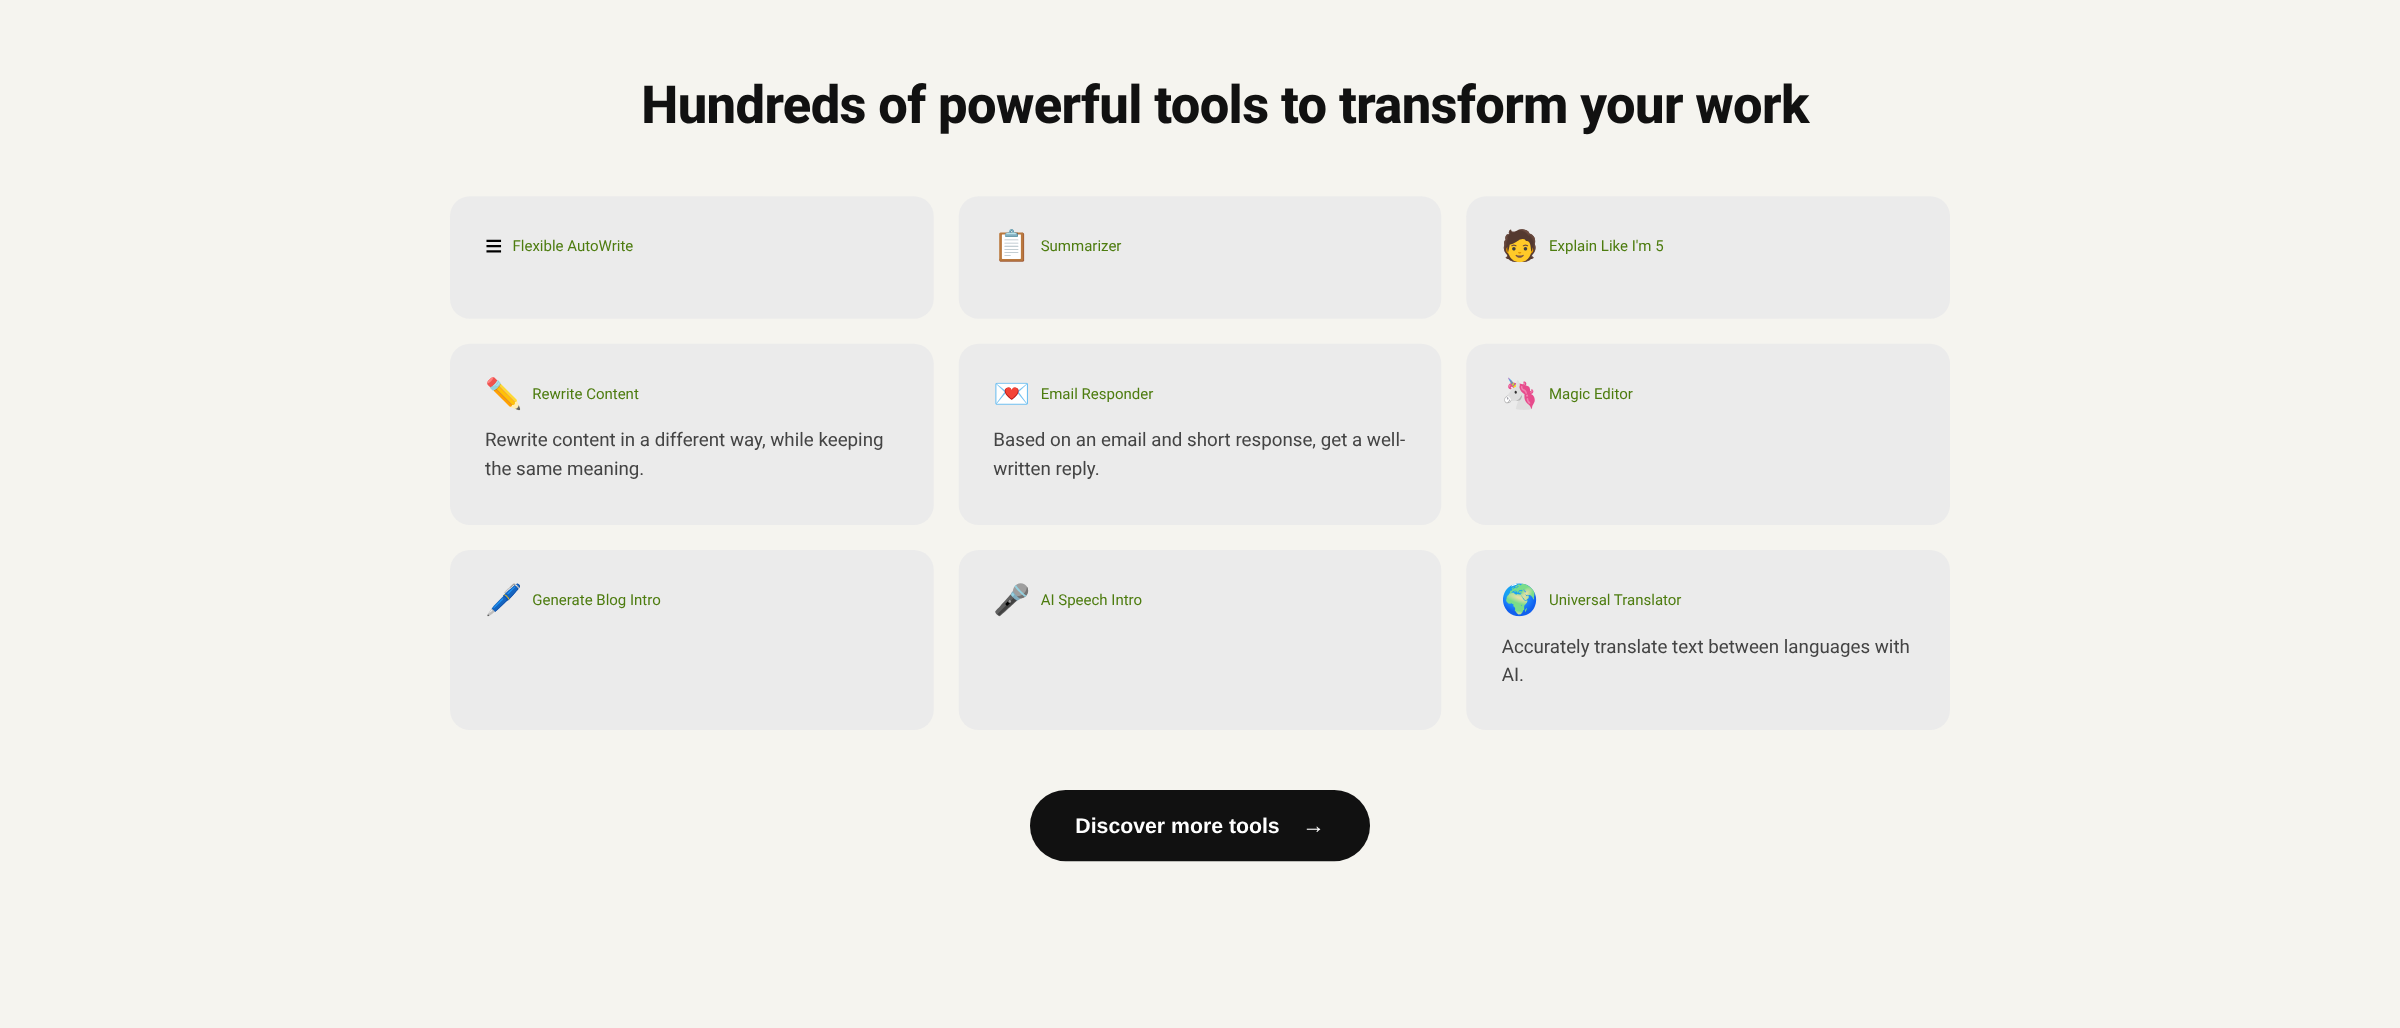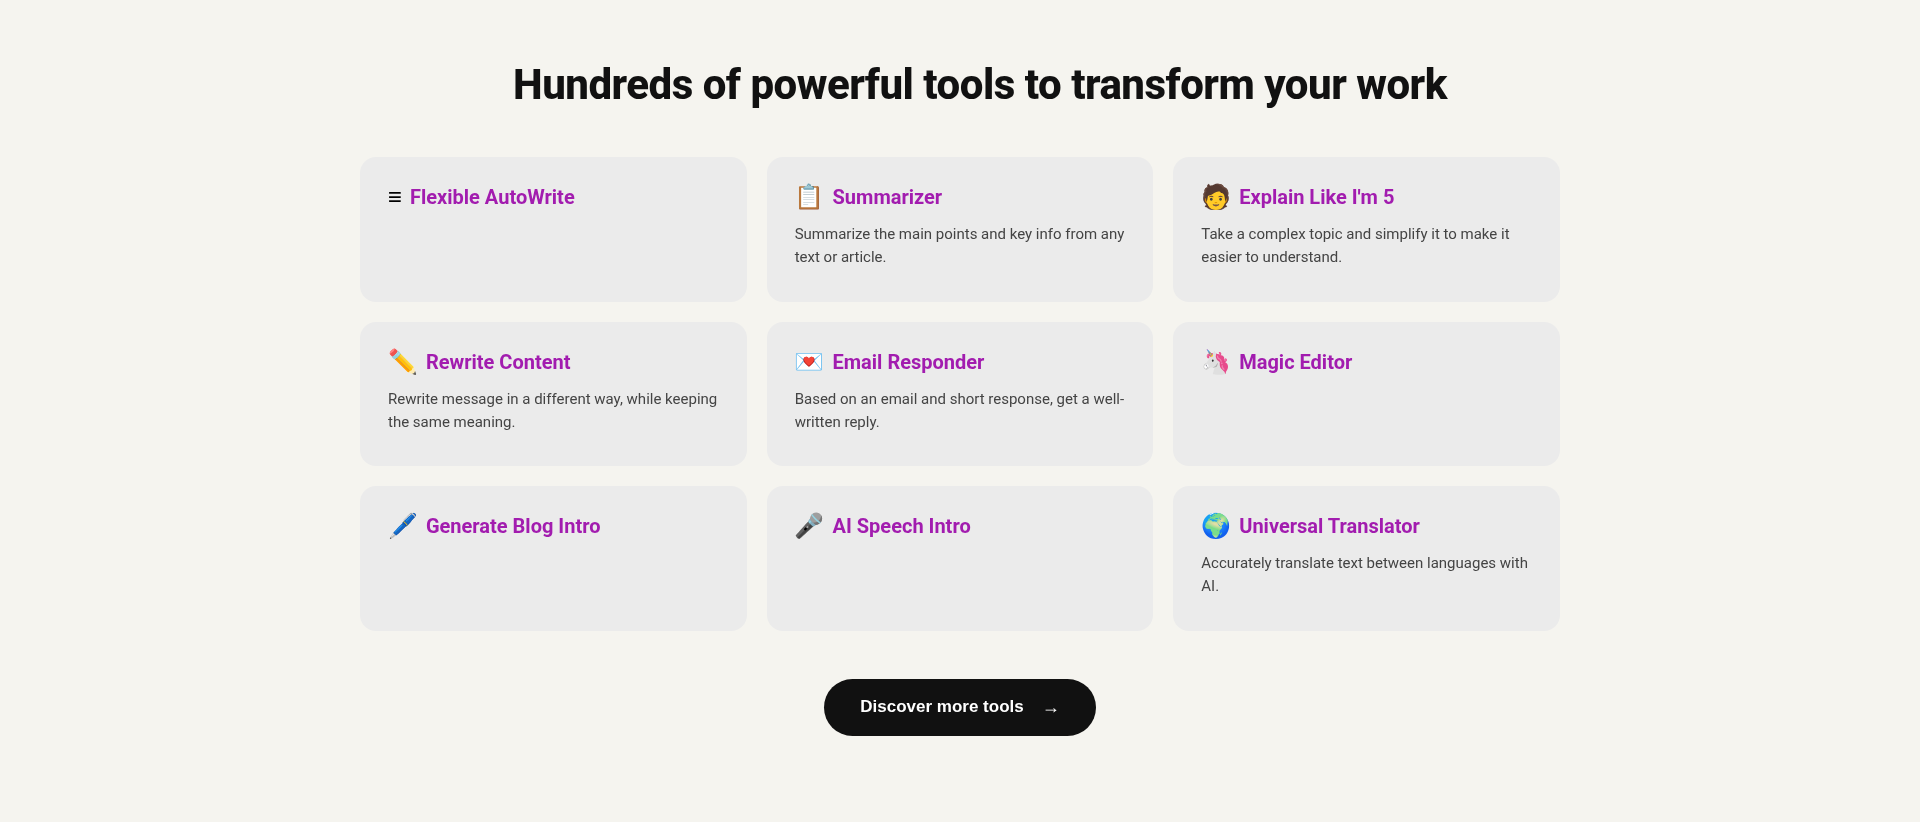--- a/index.html
+++ b/index.html
@@ -51,23 +51,23 @@
       gap: 8px;
       margin-bottom: 14px;
     }
 
     .tool-icon {
       font-size: 24px;
       line-height: 1;
     }
 
     .tool-name {
-      font-size: 20px;
-      font-weight: 700;
-      color: #a21caf;
+      font-size: 12px;
+      font-weight: 400;
+      color: #4d7c0f;
     }
 
     .tool-description {
       font-size: 15px;
       color: #444444;
       line-height: 1.55;
     }
 
     .discover-btn {
       background-color: #111111;
@@ -98,35 +98,33 @@
       <div class="tool-card-header">
         <span class="tool-icon">≡</span>
         <span class="tool-name">Flexible AutoWrite</span>
       </div>
     </div>
     <div class="tool-card">
       <div class="tool-card-header">
         <span class="tool-icon">📋</span>
         <span class="tool-name">Summarizer</span>
       </div>
-      <p class="tool-description">Summarize the main points and key info from any text or article.</p>
     </div>
     <div class="tool-card">
       <div class="tool-card-header">
         <span class="tool-icon">🧑</span>
         <span class="tool-name">Explain Like I'm 5</span>
       </div>
-      <p class="tool-description">Take a complex topic and simplify it to make it easier to understand.</p>
     </div>
     <div class="tool-card">
       <div class="tool-card-header">
         <span class="tool-icon">✏️</span>
         <span class="tool-name">Rewrite Content</span>
       </div>
-      <p class="tool-description">Rewrite message in a different way, while keeping the same meaning.</p>
+      <p class="tool-description">Rewrite content in a different way, while keeping the same meaning.</p>
     </div>
     <div class="tool-card">
       <div class="tool-card-header">
         <span class="tool-icon">💌</span>
         <span class="tool-name">Email Responder</span>
       </div>
       <p class="tool-description">Based on an email and short response, get a well-written reply.</p>
     </div>
     <div class="tool-card">
       <div class="tool-card-header">

